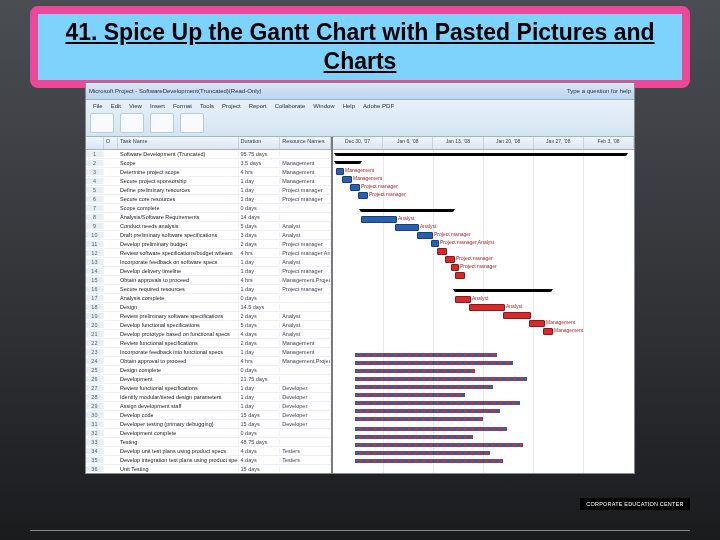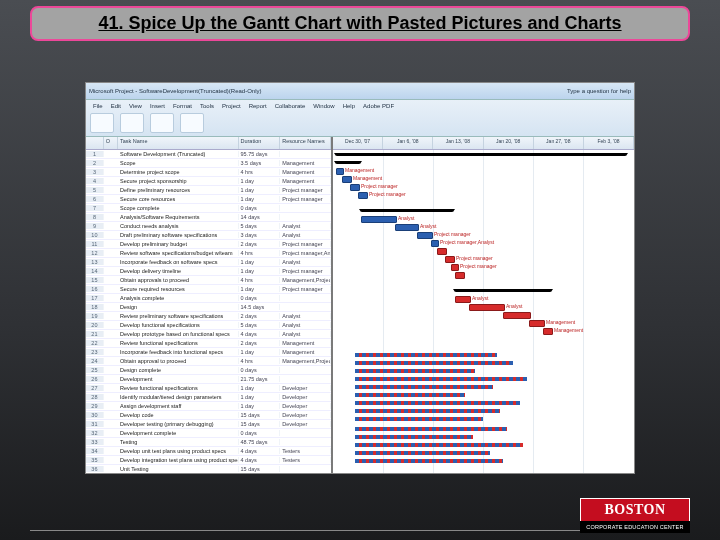--- a/index.html
+++ b/index.html
@@ -1,17 +1,17 @@
 <!DOCTYPE html>
 <html><head>
 <meta charset="utf-8">
 <style>
 html,body{margin:0;padding:0;width:720px;height:540px;background:linear-gradient(to bottom,#4a4d52 0%,#2f3135 60%,#1a1b1d 100%);font-family:Verdana,Arial,sans-serif;overflow:hidden}
 .slide{position:relative;width:720px;height:540px}
-.title-box{position:absolute;left:30px;top:6px;right:30px;background:#a3a3a3;border:2px solid #ec4899;border-radius:8px;padding:4px 10px;text-align:center;font-weight:bold;font-size:18px;text-decoration:underline;line-height:1.25}
+.title-box{position:absolute;left:30px;top:6px;right:30px;background:#7dd3fc;border:8px solid #ec4899;border-radius:8px;padding:4px 10px;text-align:center;font-weight:bold;font-size:23px;text-decoration:underline;line-height:1.25}
 .screenshot{position:absolute;left:85px;top:82px;width:548px;height:390px;background:#fff;border:1px solid #888}
 .app-titlebar{height:16px;background:linear-gradient(to bottom,#d7e7f5,#bcd4ed);border-bottom:1px solid #9bb;display:flex;align-items:center;justify-content:space-between;font-size:6px;padding:0 3px;color:#234}
 .ribbon{height:36px;background:linear-gradient(to bottom,#e8f0f8,#d5e4f2);border-bottom:1px solid #9bb}
 .ribbon-tabs{height:11px;display:flex;gap:2px;padding:0 4px;font-size:6px;color:#234;align-items:center}
 .ribbon-tabs span{padding:0 3px}
 .ribbon-body{height:24px;display:flex;align-items:center;padding:0 4px;gap:6px}
 .ribbon-body div{width:22px;height:18px;background:#f7fbff;border:1px solid #b8ccde;border-radius:2px}
 .workspace{display:flex;height:336px}
 .task-pane{width:245px;border-right:2px solid #7a7a7a;overflow:hidden;background:#fff}
 .col-headers{height:12px;background:linear-gradient(to bottom,#f0f5fa,#dbe6f1);border-bottom:1px solid #aac;display:flex;font-size:5.5px;color:#345}
@@ -415,16 +415,15 @@
     </div>
   </div>
 
   <div class="footer">
     <div class="footer-divider"></div>
     <div class="footer-date">3/15/2018</div>
     <div class="footer-title">Microsoft Project Tips and Tricks</div>
     <div class="footer-pg">55</div>
   </div>
   <div class="logo">
-    <div class="logo-top">BOSTON</div>
     <div class="logo-bot">CORPORATE EDUCATION CENTER</div>
   </div>
 </div>
 
 </body></html>

